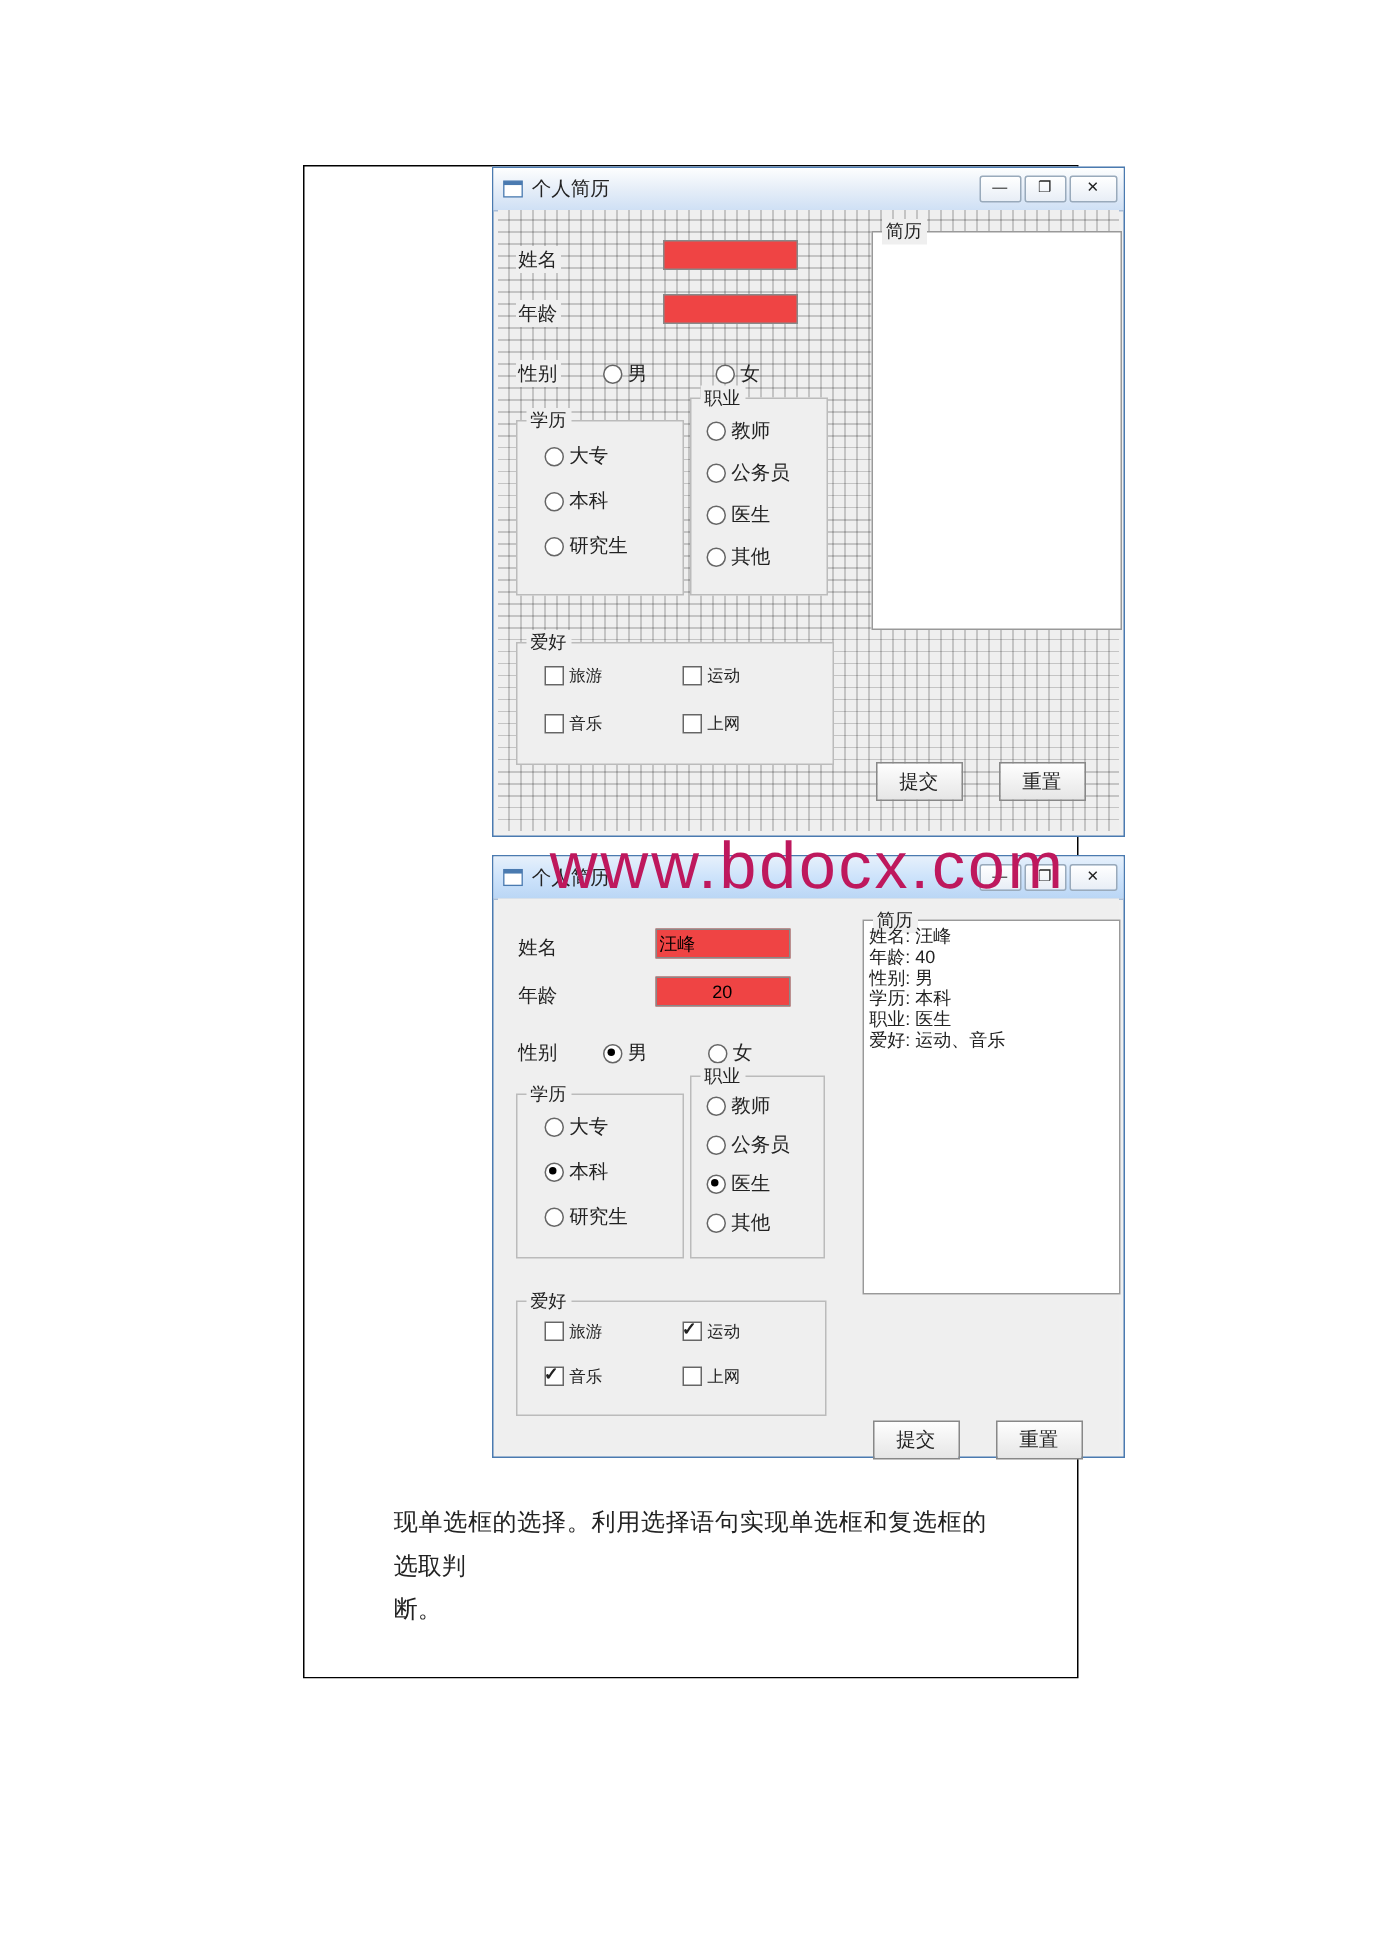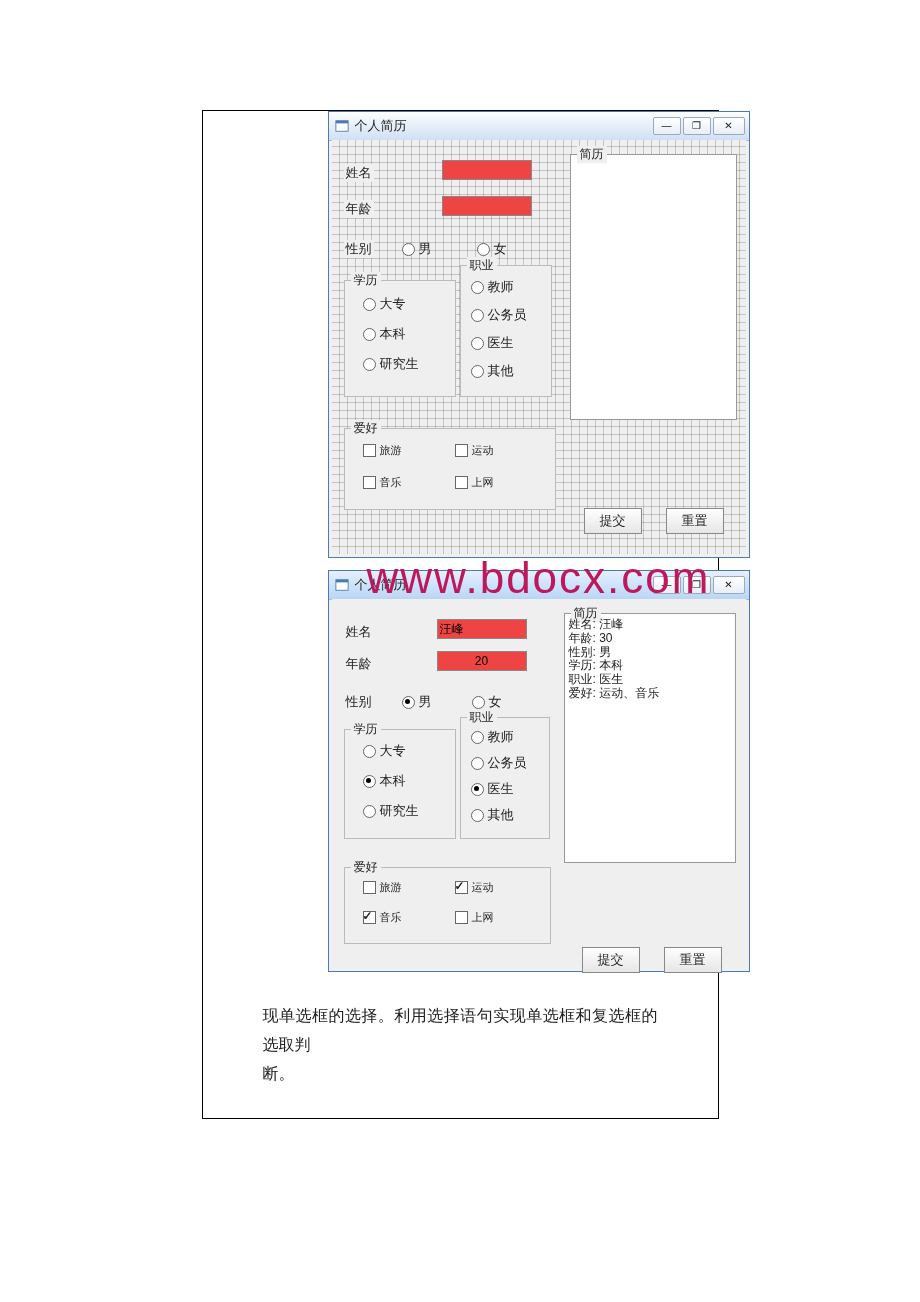--- a/index.html
+++ b/index.html
@@ -27,21 +27,21 @@
   .lbl{position:absolute;font-size:13px;background:#efefef;padding:0 2px;}
   .txt{position:absolute;height:20px;border:1px solid #888;background:#ef4444;font-size:12px;padding:0 2px;box-sizing:border-box;}
   .radio{position:absolute;font-size:13px;display:flex;align-items:center;gap:4px;}
   .radio .dot{width:11px;height:11px;border:1px solid #666;border-radius:50%;background:#fff;position:relative;flex:none;}
   .radio.checked .dot::after{content:"";position:absolute;top:2px;left:2px;width:5px;height:5px;background:#000;border-radius:50%;}
   .chk{position:absolute;font-size:11px;display:flex;align-items:center;gap:4px;}
   .chk .box{width:11px;height:11px;border:1px solid #666;background:#fff;position:relative;flex:none;}
   .chk.checked .box::after{content:"✓";position:absolute;top:-3px;left:-1px;font-size:12px;font-weight:bold;}
   .frame{position:absolute;border:1px solid #bbb;background:#efefef;}
   .frame .legend{position:absolute;top:-9px;left:6px;background:#efefef;font-size:12px;padding:0 3px;}
-  .resume{position:absolute;border:1px solid #999;background:#fff;}
+  .resume{position:absolute;border:1px solid #999;background:#fff;margin-left:11px;}
   .resume .legend{position:absolute;top:-9px;left:6px;background:#efefef;font-size:12px;padding:0 3px;}
   .resume-body{position:absolute;top:4px;left:4px;right:4px;bottom:4px;font-size:12px;white-space:pre;line-height:1.15;}
   .btn{position:absolute;height:24px;border:1px solid #888;background:linear-gradient(#fefefe,#e6e6e6);font-size:13px;display:flex;align-items:center;justify-content:center;margin-top:42px;}
   
   .wm{position:absolute;top:-18px;left:0;width:100%;text-align:center;font-size:44px;color:#be185d;letter-spacing:2px;pointer-events:none;font-family:Arial;z-index:0;}
   .explain{margin:30px 60px 0 60px;font-size:16px;line-height:1.8;text-align:justify;}
   .explain .first{display:block;text-indent:2em;}
 </style>
 </head>
 <body>
@@ -250,21 +250,21 @@
               </div>
             <div class="chk" style="top:42px;left:110px;">
                 <span class="box"></span>
                 <span>上网</span>
               </div>
           </div>
 
           <div class="resume" style="top:14px;left:232px;width:170px;height:248px;">
             <div class="legend">简历</div>
             <div class="resume-body">姓名: 汪峰
-年龄: 30
+年龄: 40
 性别: 男
 学历: 本科
 职业: 医生
 爱好: 运动、音乐</div>
           </div>
 
           <div class="btn" style="top:306px;left:250px;width:56px;">
               <span>提交</span>
             </div>
           <div class="btn" style="top:306px;left:332px;width:56px;">

